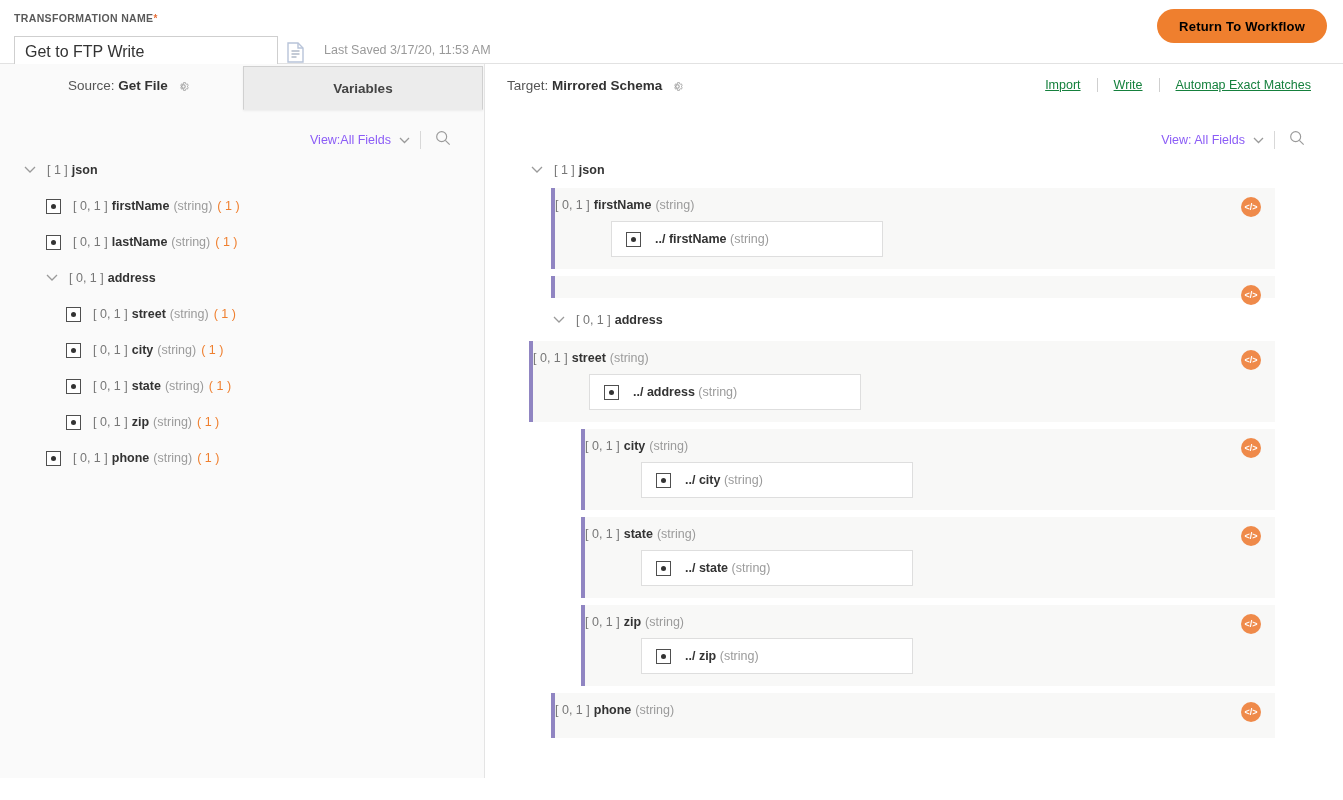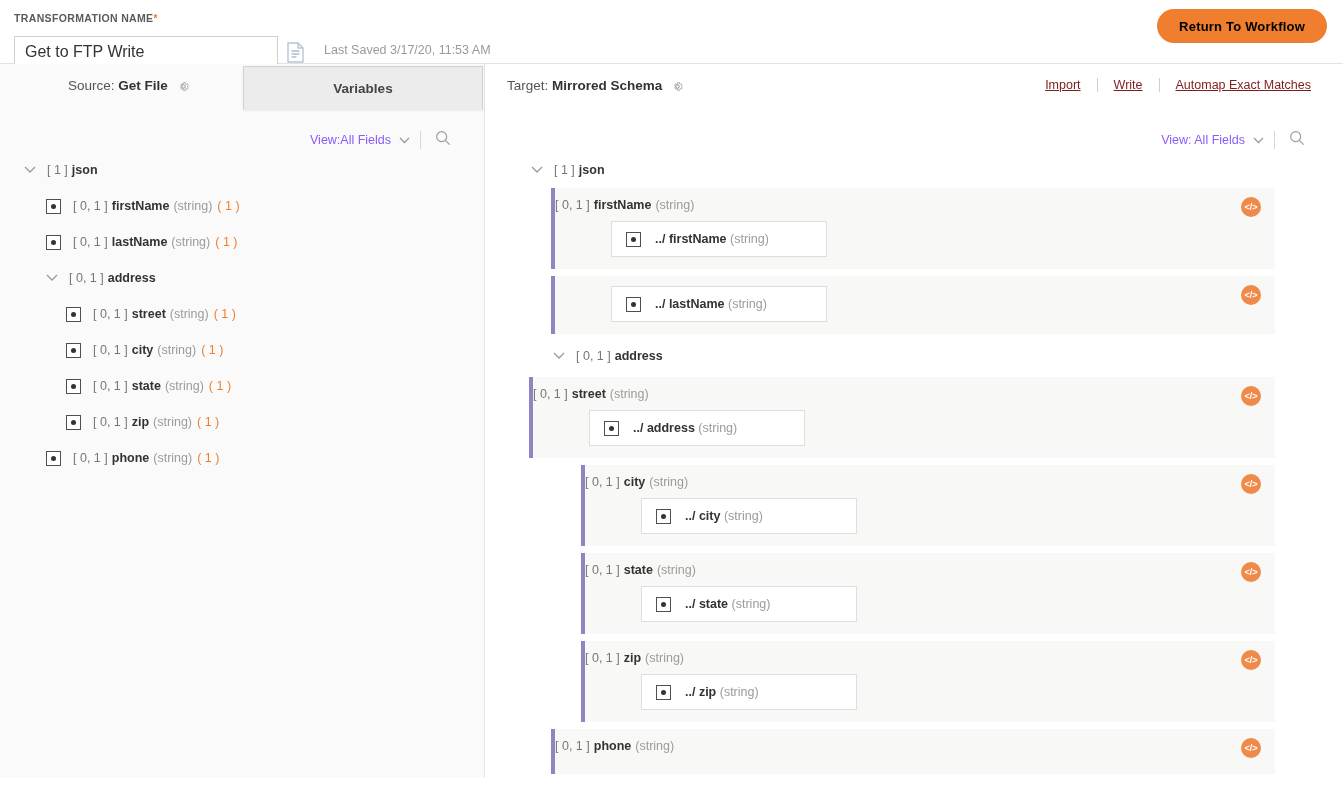--- a/index.html
+++ b/index.html
@@ -89,21 +89,21 @@
     cursor: pointer;
     box-shadow: 0 1px 2px rgba(0,0,0,.06);
   }
 
   .links {
     position: absolute; right: 16px; top: 14px;
     display: flex; align-items: center; gap: 0;
     font-size: 12.5px;
   }
   .links a {
-    color: #7f1d1d; text-decoration: underline;
+    color: #15803d; text-decoration: underline;
     padding: 0 16px; cursor: pointer;
   }
   .links .sep { width: 1px; height: 14px; background: #cfcfcf; }
 
   .viewrow {
     position: absolute; display: flex; align-items: center;
     font-size: 12.5px; color: #8b5cf6;
   }
   .viewrow.left  { left: 310px; top: 66px; }
   .viewrow.right { right: 38px; top: 66px; }
@@ -139,21 +139,21 @@
     background: #f8f8f7;
     border-left: 4px solid #9085c2;
     margin-bottom: 7px;
     padding: 10px 0 12px 0;
   }
   .mcard-head {
     font-size: 12.5px; margin-bottom: 9px;
   }
   .mbox {
     margin-left: 56px;
-    width: 216px; height: 36px;
+    width: 272px; height: 36px;
     background: #ffffff;
     border: 1px solid #dedede;
     display: flex; align-items: center;
     padding-left: 14px;
     cursor: pointer;
   }
   .mbox .sqdot { margin-right: 14px; }
   .mbox .path { font-size: 12.5px; }
   .mbox .path b { color: #333; font-weight: 700; }
   .mbox .path span { color: #9b9b9b; }
@@ -359,26 +359,20 @@
             <div class="mcard-head"><span class="card-num">[ 0, 1 ]</span><span class="fname">firstName</span><span class="ftype">(string)</span></div>
             <div class="mbox">
               <span class="sqdot">
                 <i></i>
               </span>
               <span class="path"><b>../ firstName</b> <span>(string)</span></span>
             </div>
             <div class="code-badge">&lt;/&gt;</div>
           </div>
           <div class="mcard" style="margin-left: 66px; margin-right: 68px;">
-            <div class="mbox">
-              <span class="sqdot">
-                <i></i>
-              </span>
-              <span class="path"><b>../ lastName</b> <span>(string)</span></span>
-            </div>
             <div class="code-badge">&lt;/&gt;</div>
           </div>
           <div class="grp-row" style="padding-left: 68px;">
             <span class="chev"><svg width="12" height="8" viewBox="0 0 12 8">
                 <path d="M1 1l5 5 5-5" fill="none" stroke="#9a9a9a" stroke-width="1.3"></path>
               </svg></span>
             <span class="card-num">[ 0, 1 ]</span>
             <span class="fname">address</span>
           </div>
           <div class="mcard" style="margin-left: 44px; margin-right: 68px;">

